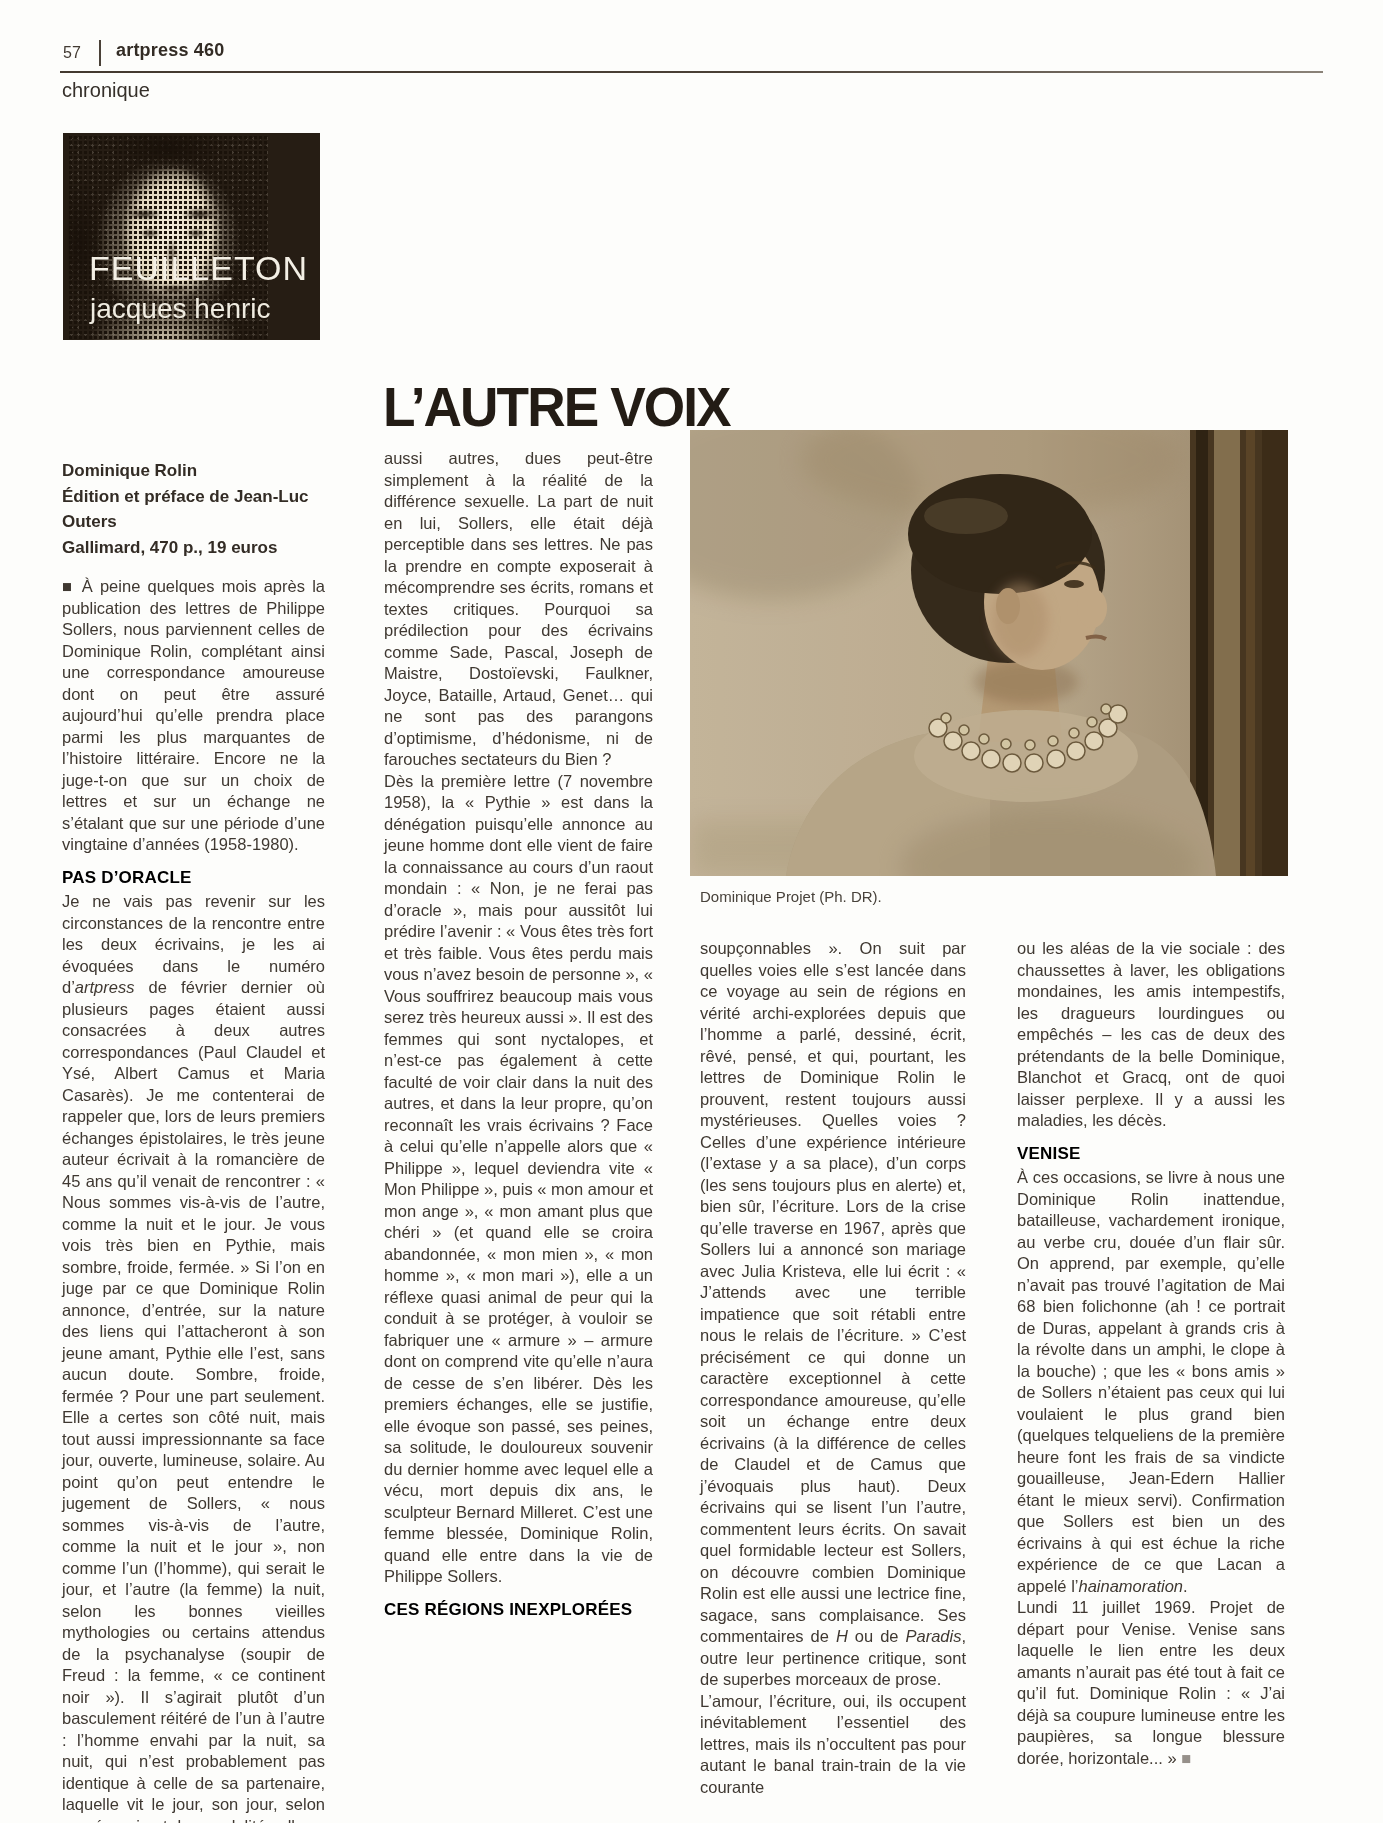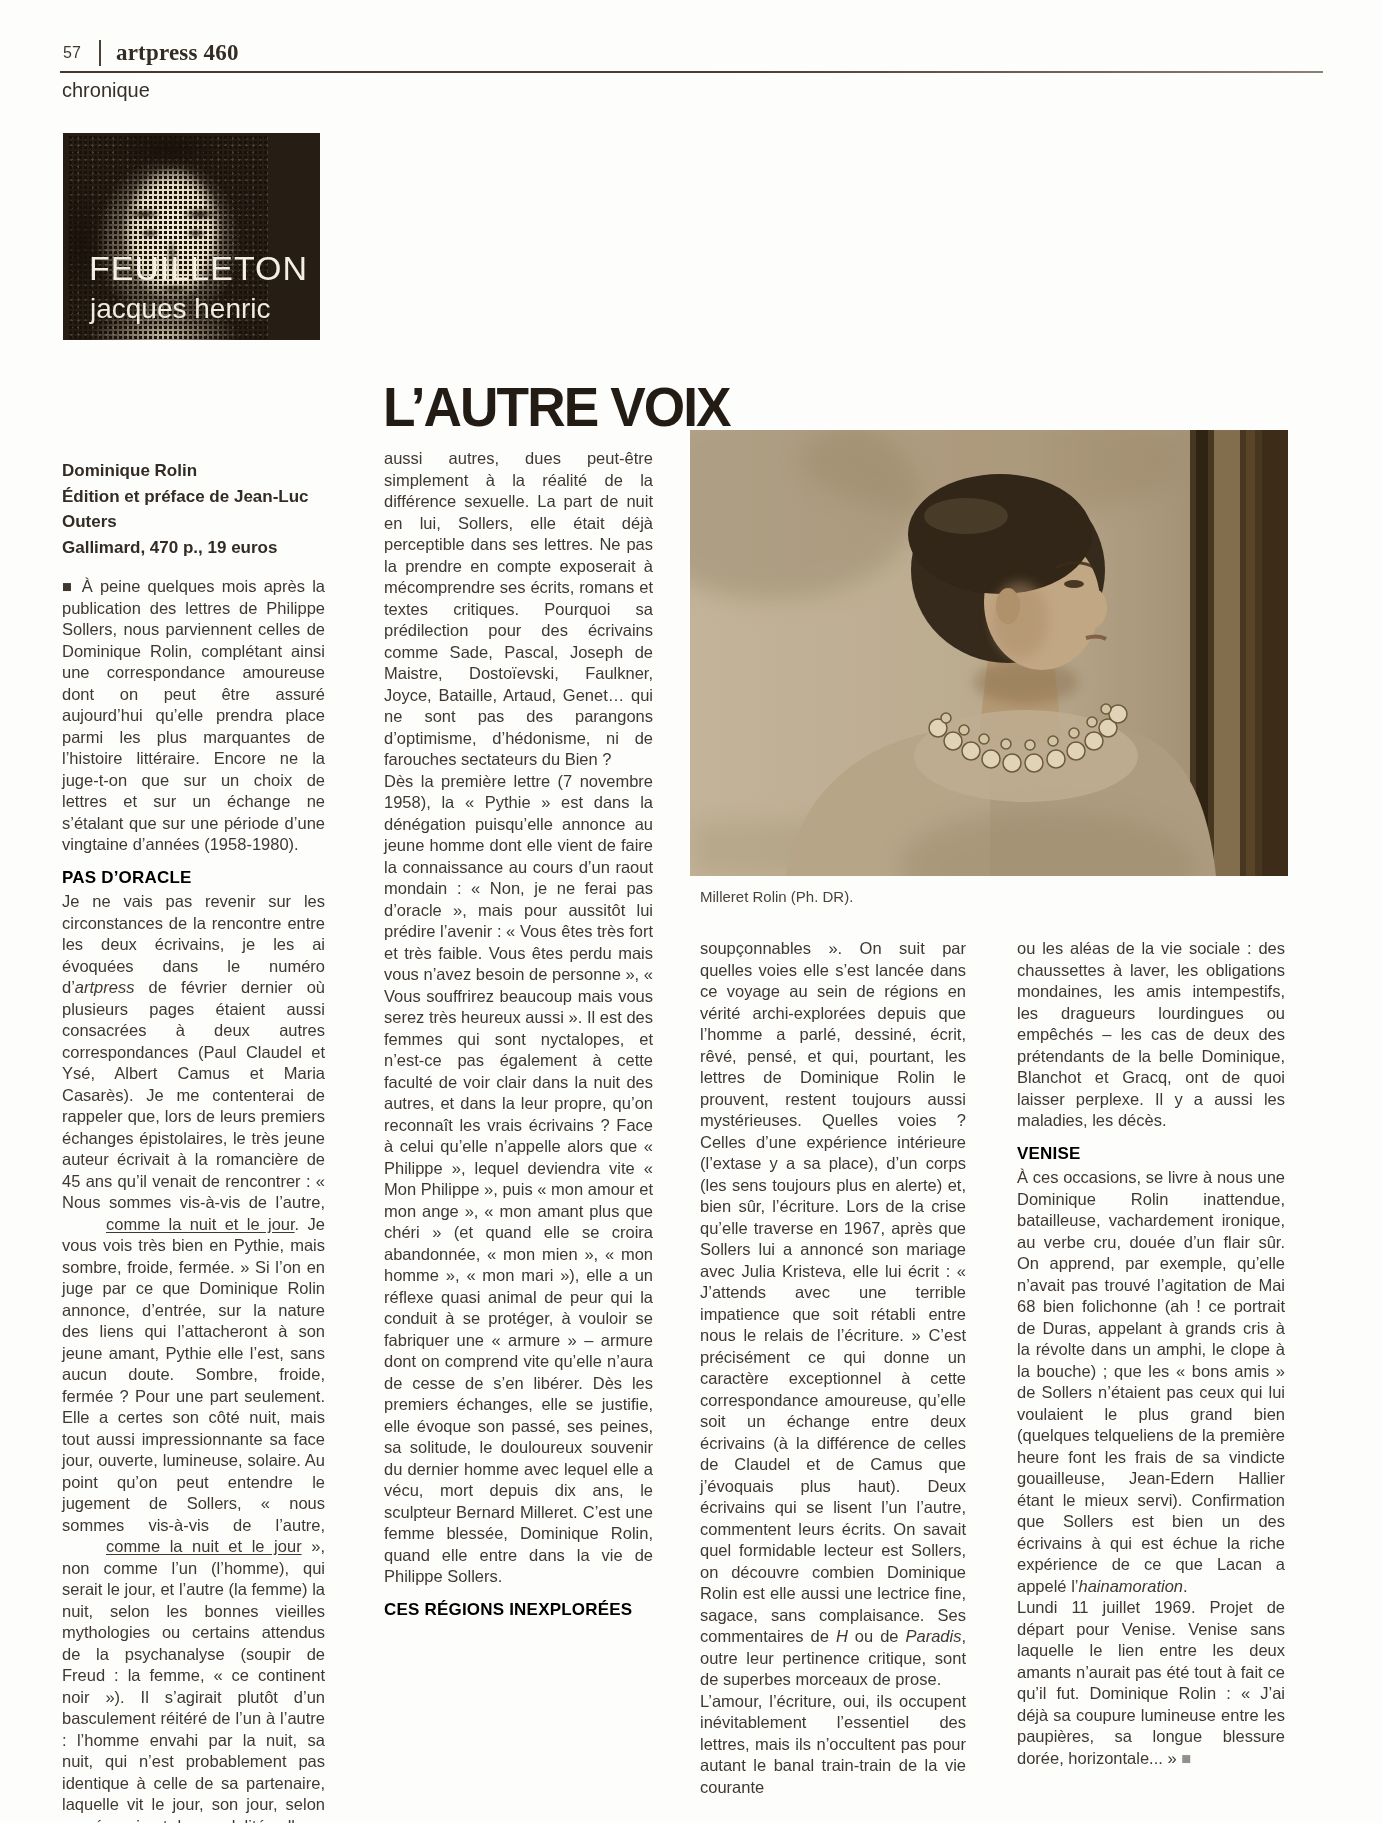--- a/index.html
+++ b/index.html
@@ -8,21 +8,21 @@
     background:#fdfdfb;
     font-family:"Liberation Sans","DejaVu Sans",sans-serif;
     color:#3f3831;
     -webkit-font-smoothing:antialiased;
   }
   .page{position:absolute;inset:0;overflow:hidden;}
 
   
   .page-number{position:absolute;left:63px;top:44px;font-size:16px;color:#423a32;}
   .header-divider{position:absolute;left:99px;top:40px;width:2px;height:26px;background:#4a4138;}
-  .magazine-title{position:absolute;left:116px;top:40px;font-size:23px;font-weight:bold;color:#332c25;letter-spacing:0.2px;font-family:Liberation Serif, serif;}
+  .magazine-title{position:absolute;left:116px;top:40px;font-size:18px;font-weight:bold;color:#332c25;letter-spacing:0.2px;}
   .header-rule{position:absolute;left:60px;top:71px;width:1263px;height:2px;
     background:linear-gradient(to right,#43392f 0%,#4a4036 55%,#8a8278 100%);}
   .section-label{position:absolute;left:62px;top:79px;font-size:20px;color:#36302a;}
 
   
   .ft-block{position:absolute;left:63px;top:133px;width:257px;height:207px;background:#261d14;overflow:hidden;}
   .ft-face{
     position:absolute;left:5px;top:2px;width:200px;height:214px;
     background-color:#261d14;
     background-image:
@@ -58,21 +58,21 @@
 
   
   .col{position:absolute;font-size:16.5px;line-height:21.5px;text-align:justify;color:#3f3831;}
   .col-1{left:62px;top:458px;width:263px;}
   .col-2{left:384px;top:448px;width:269px;}
   .col-3{left:700px;top:938px;width:266px;}
   .col-4{left:1017px;top:938px;width:268px;}
   .para{margin:0;}
   .section-heading{font-weight:bold;font-size:17px;color:#000000;margin:11px 0 3px 0;letter-spacing:0.2px;text-align:left;}
   .seg-i{font-style:italic;}
-  .seg-u{text-decoration:underline;text-underline-offset:2px;margin-left:44px;}
+  .seg-u{text-underline-offset:2px;}
   .seg-g{color:#96908a;}
 
   
   .book-info{font-weight:bold;font-size:17px;line-height:25.5px;text-align:left;margin-bottom:16px;color:#332c25;}
   .book-title-line{font-style:italic;}
 
   
   .photo{position:absolute;left:690px;top:430px;width:598px;height:446px;overflow:hidden;background:#b9a88c;}
   .photo svg{display:block;}
   .photo-caption{position:absolute;left:700px;top:888px;font-size:15px;color:#48423b;}
@@ -162,21 +162,21 @@
         <circle cx="316" cy="314" r="5" fill="#d9cba9"></circle>
         <circle cx="340" cy="315" r="5" fill="#d9cba9"></circle>
         <circle cx="363" cy="311" r="5" fill="#d9cba9"></circle>
         <circle cx="384" cy="303" r="5" fill="#d9cba9"></circle>
         <circle cx="402" cy="292" r="5" fill="#d9cba9"></circle>
         <circle cx="416" cy="279" r="5" fill="#d9cba9"></circle>
       </g>
       <rect width="598" height="446" fill="#6b5a40" opacity="0.05"></rect>
     </svg>
   </div>
-  <div class="photo-caption">Milleret Rolin (Ph. DR).</div>
+  <div class="photo-caption">Dominique Projet (Ph. DR).</div>
 
   <div class="col col-1">
     <div class="book-info">
       <div>Dominique Rolin</div>
       <div>Édition et préface de Jean-Luc Outers</div>
       <div>Gallimard, 470 p., 19 euros</div>
     </div>
   <p class="para"><span>■ À peine quelques mois après la publication des lettres de Philippe Sollers, nous parviennent celles de Dominique Rolin, complétant ainsi une correspondance amoureuse dont on peut être assuré aujourd’hui qu’elle prendra place parmi les plus marquantes de l’histoire littéraire. Encore ne la juge-t-on que sur un choix de lettres et sur un échange ne s’étalant que sur une période d’une vingtaine d’années (1958-1980).</span></p>
       <div class="section-heading">PAS D’ORACLE</div>
       <p class="para"><span>Je ne vais pas revenir sur les circonstances de la rencontre entre les deux écrivains, je les ai évoquées dans le numéro d’</span><span class="seg-i">artpress</span><span> de février dernier où plusieurs pages étaient aussi consacrées à deux autres correspondances (Paul Claudel et Ysé, Albert Camus et Maria Casarès). Je me contenterai de rappeler que, lors de leurs premiers échanges épistolaires, le très jeune auteur écrivait à la romancière de 45 ans qu’il venait de rencontrer : « Nous sommes vis-à-vis de l’autre, </span><span class="seg-u">comme la nuit et le jour</span><span>. Je vous vois très bien en Pythie, mais sombre, froide, fermée. » Si l’on en juge par ce que Dominique Rolin annonce, d’entrée, sur la nature des liens qui l’attacheront à son jeune amant, Pythie elle l’est, sans aucun doute. Sombre, froide, fermée ? Pour une part seulement. Elle a certes son côté nuit, mais tout aussi impressionnante sa face jour, ouverte, lumineuse, solaire. Au point qu’on peut entendre le jugement de Sollers, « nous sommes vis-à-vis de l’autre, </span><span class="seg-u">comme la nuit et le jour</span><span> », non comme l’un (l’homme), qui serait le jour, et l’autre (la femme) la nuit, selon les bonnes vieilles mythologies ou certains attendus de la psychanalyse (soupir de Freud : la femme, « ce continent noir »). Il s’agirait plutôt d’un basculement réitéré de l’un à l’autre : l’homme envahi par la nuit, sa nuit, qui n’est probablement pas identique à celle de sa partenaire, laquelle vit le jour, son jour, selon une énergie et des modalités elles</span></p>

